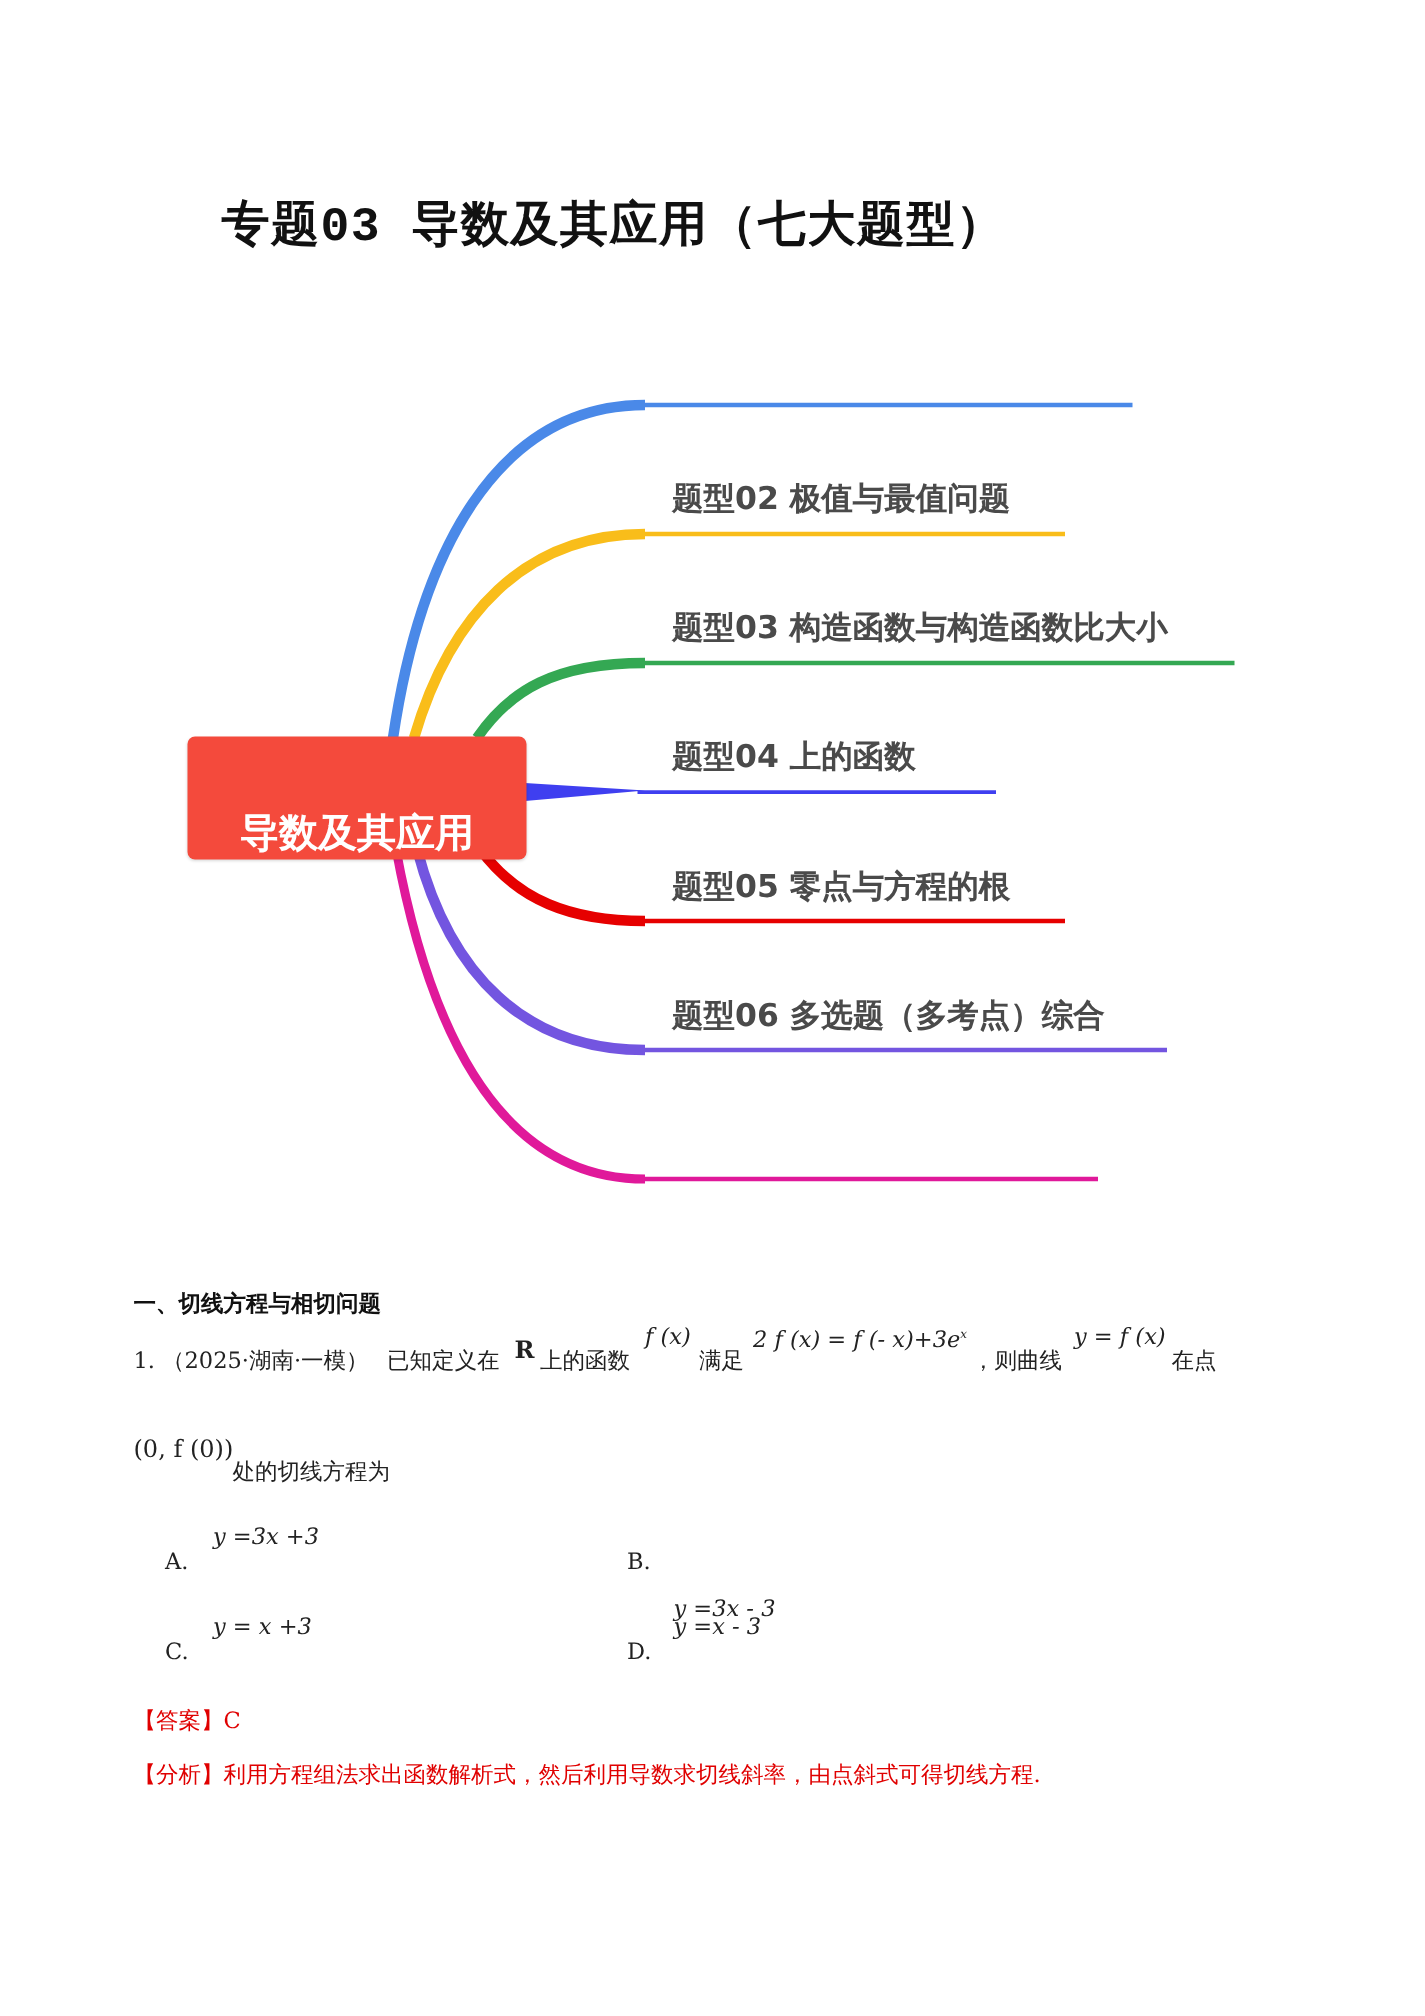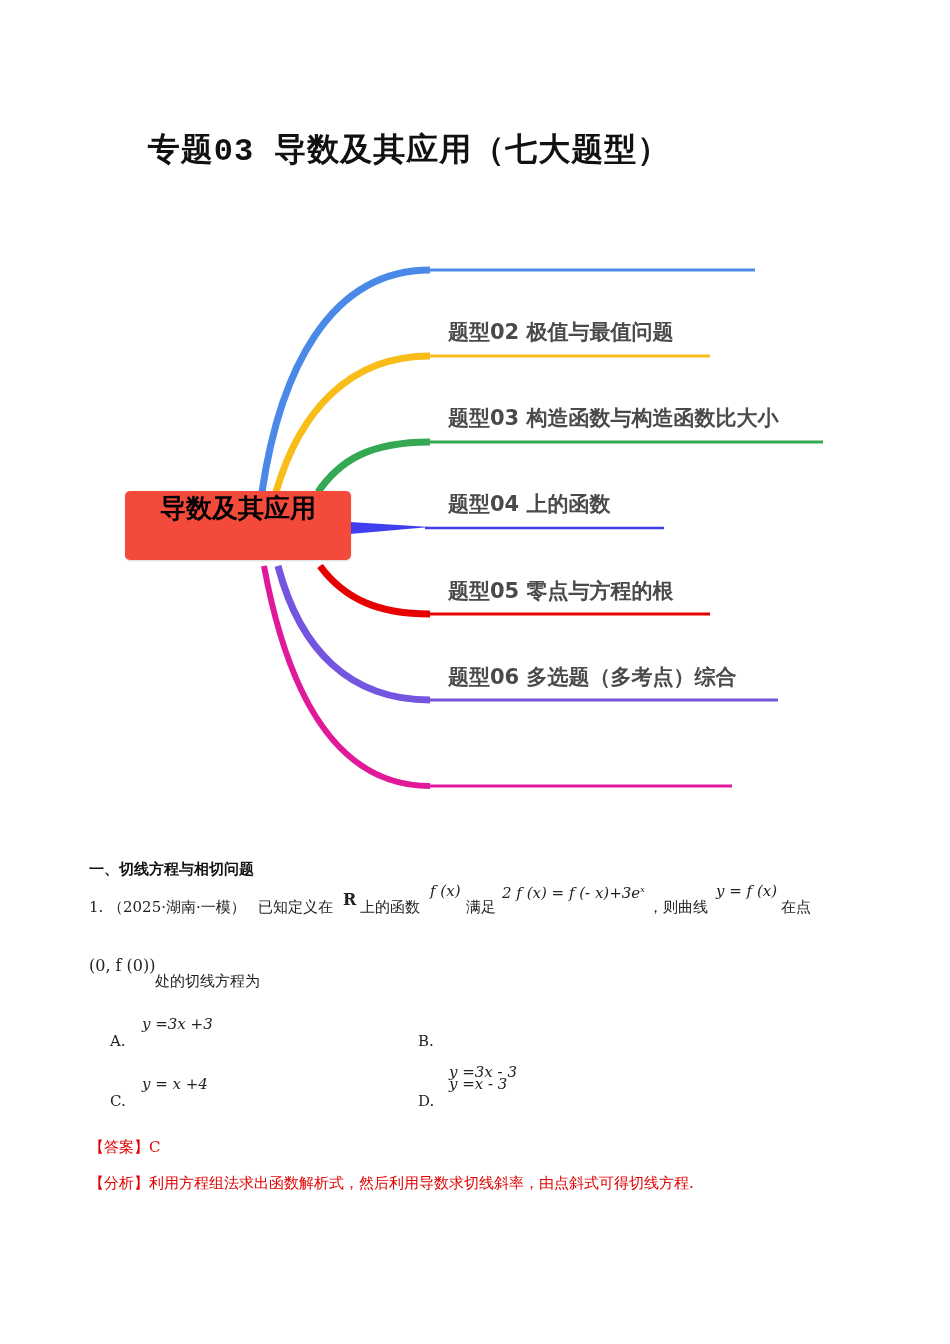--- a/index.html
+++ b/index.html
@@ -2,24 +2,24 @@
 <html><head>
 <meta charset="utf-8">
 <style>
   html, body { margin: 0; padding: 0; background: #ffffff; }
   body { width: 950px; height: 1344px; position: relative; overflow: hidden;
          font-family: "DejaVu Serif", "Liberation Serif", serif; color: #111; }
   .doc-title { position: absolute; left: 0; width: 818px; top: 128px; text-align: center;
                font-family: Liberation Mono, monospace; font-weight: bold; font-size: 32px; letter-spacing: 1px; color: #111; }
   .mindmap { position: absolute; left: 0; top: 200px; width: 950px; height: 620px; }
   .mindmap svg { position: absolute; left: 0; top: 0; }
-  .root-node { position: absolute; left: 125px; top: 291px; width: 226px; height: 69px;
+  .root-node { position: absolute; left: 125px; top: 291px; width: 226px; height: 82px;
                background: #f44a3c; border-radius: 5px; box-shadow: 0 1px 2px rgba(0,0,0,0.15);
-               display: flex; align-items: flex-start; justify-content: center;
-               color: #000000; font-family: "DejaVu Sans", sans-serif; font-weight: bold; font-size: 26px; }
+               display: flex; align-items: flex-end; justify-content: center;
+               color: #ffffff; font-family: "DejaVu Sans", sans-serif; font-weight: bold; font-size: 26px; }
   .branch-label { position: absolute; left: 448px; font-family: "DejaVu Sans", sans-serif;
                   font-weight: bold; font-size: 21px; color: #4a4a4a; white-space: nowrap; }
   .section-heading { position: absolute; left: 89px; top: 860px; font-family: "DejaVu Sans", sans-serif;
                      font-weight: bold; font-size: 15px; color: #111; }
   .q-line { position: absolute; font-size: 15px; color: #222; white-space: nowrap; }
   .math { font-family: "DejaVu Serif", serif; font-style: italic; font-size: 15px; position: absolute; color: #222; }
   .opt-label { position: absolute; font-size: 15px; color: #222; }
   .red-text { position: absolute; font-size: 15px; color: #e00000; white-space: nowrap; left: 89px; }
 </style>
 </head>
@@ -78,21 +78,21 @@
 <span class="q-line" style="left:781px; top:898px;">在点</span>
 
 <span class="math" style="left:89px; top:956px; font-style:normal; font-size:16px;">(0, f (0))</span>
 <span class="q-line" style="left:155px; top:972px;">处的切线方程为</span>
 
 <span class="opt-label" style="left:110px; top:1032px;">A.</span>
 <span class="math" style="left:142px; top:1015px;">y =3x +3</span>
 <span class="opt-label" style="left:418px; top:1032px;">B.</span>
 <span class="math" style="left:449px; top:1063px;">y =3x - 3</span>
 <span class="opt-label" style="left:110px; top:1092px;">C.</span>
-<span class="math" style="left:142px; top:1075px;">y = x +4</span>
+<span class="math" style="left:142px; top:1075px;">y = x +3</span>
 <span class="opt-label" style="left:418px; top:1092px;">D.</span>
 <span class="math" style="left:449px; top:1075px;">y =x - 3</span>
 
 <div class="red-text" style="top:1138px;">
   <span>【答案】</span><span>C</span>
 </div>
 <div class="red-text" style="top:1174px;">
   <span>【分析】</span><span>利用方程组法求出函数解析式，然后利用导数求切线斜率，由点斜式可得切线方程.</span>
 </div>
 

